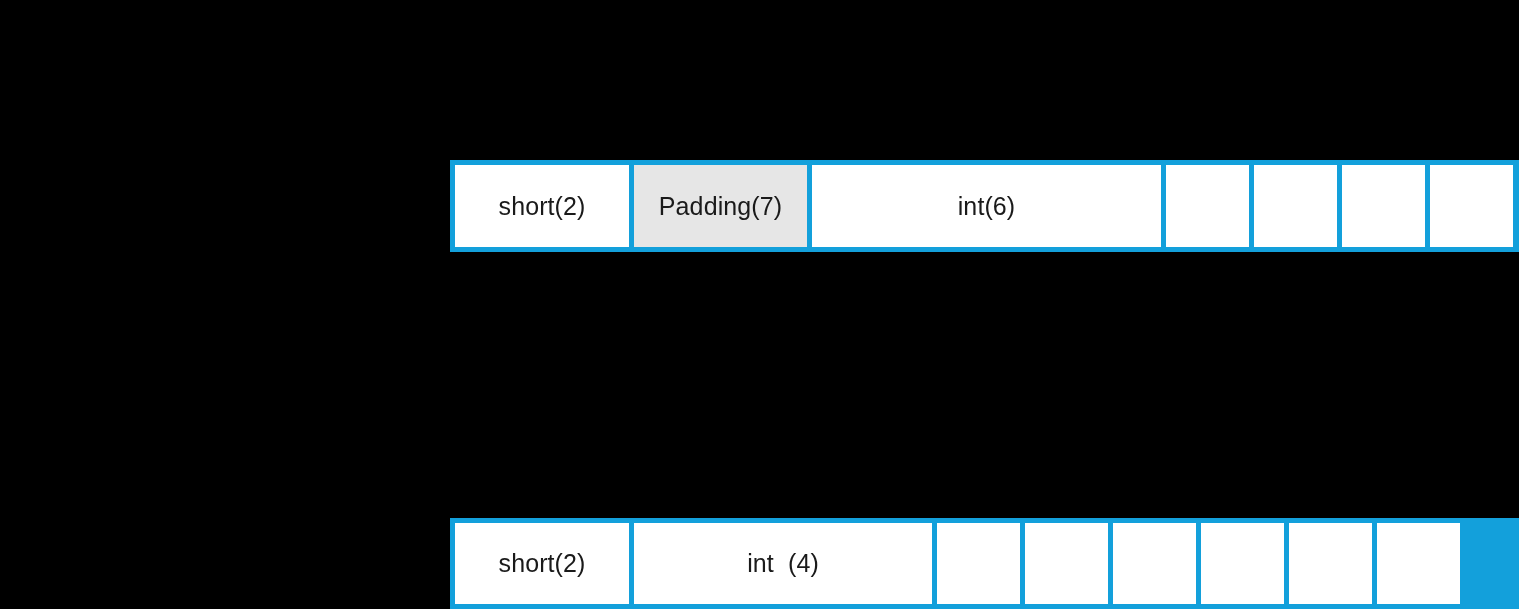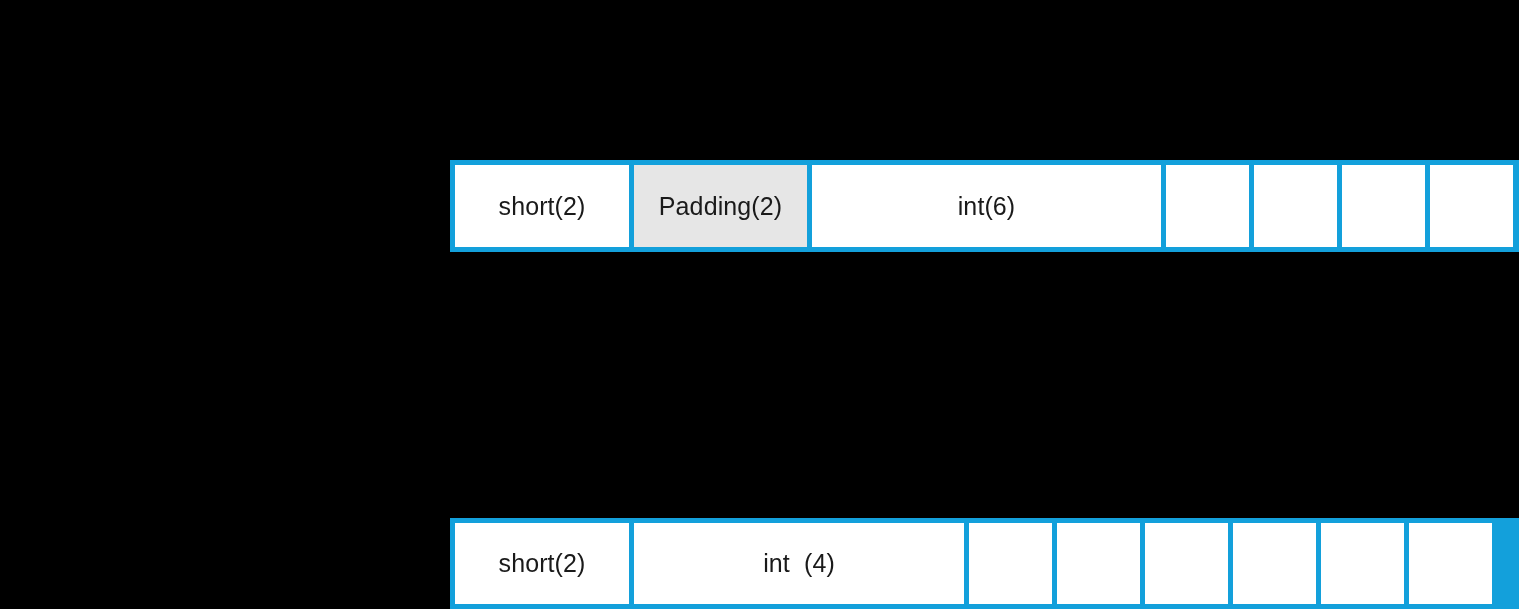--- a/index.html
+++ b/index.html
@@ -72,31 +72,31 @@
     
   }
 </style>
 </head>
 <body>
 
 <div class="canvas">
 
   <div class="mem-row row-one">
     <div class="mem-cell" style="width:174px">short(2)</div>
-    <div class="mem-cell padding" style="width:173px">Padding(2)</div>
+    <div class="mem-cell padding" style="width:173px">Padding(7)</div>
     <div class="mem-cell" style="width:349px">int(6)</div>
     <div class="mem-cell empty" style="width:83px"></div>
     <div class="mem-cell empty" style="width:83px"></div>
     <div class="mem-cell empty" style="width:83px"></div>
     <div class="mem-cell empty" style="width:83px"></div>
   </div>
 
   <div class="mem-row row-two">
     <div class="mem-cell" style="width:174px">short(2)</div>
-    <div class="mem-cell" style="width:330px">int  (4)</div>
+    <div class="mem-cell" style="width:298px">int  (4)</div>
     <div class="mem-cell empty" style="width:83px"></div>
     <div class="mem-cell empty" style="width:83px"></div>
     <div class="mem-cell empty" style="width:83px"></div>
     <div class="mem-cell empty" style="width:83px"></div>
     <div class="mem-cell empty" style="width:83px"></div>
     <div class="mem-cell empty" style="width:83px"></div>
   </div>
 
 </div>
 

